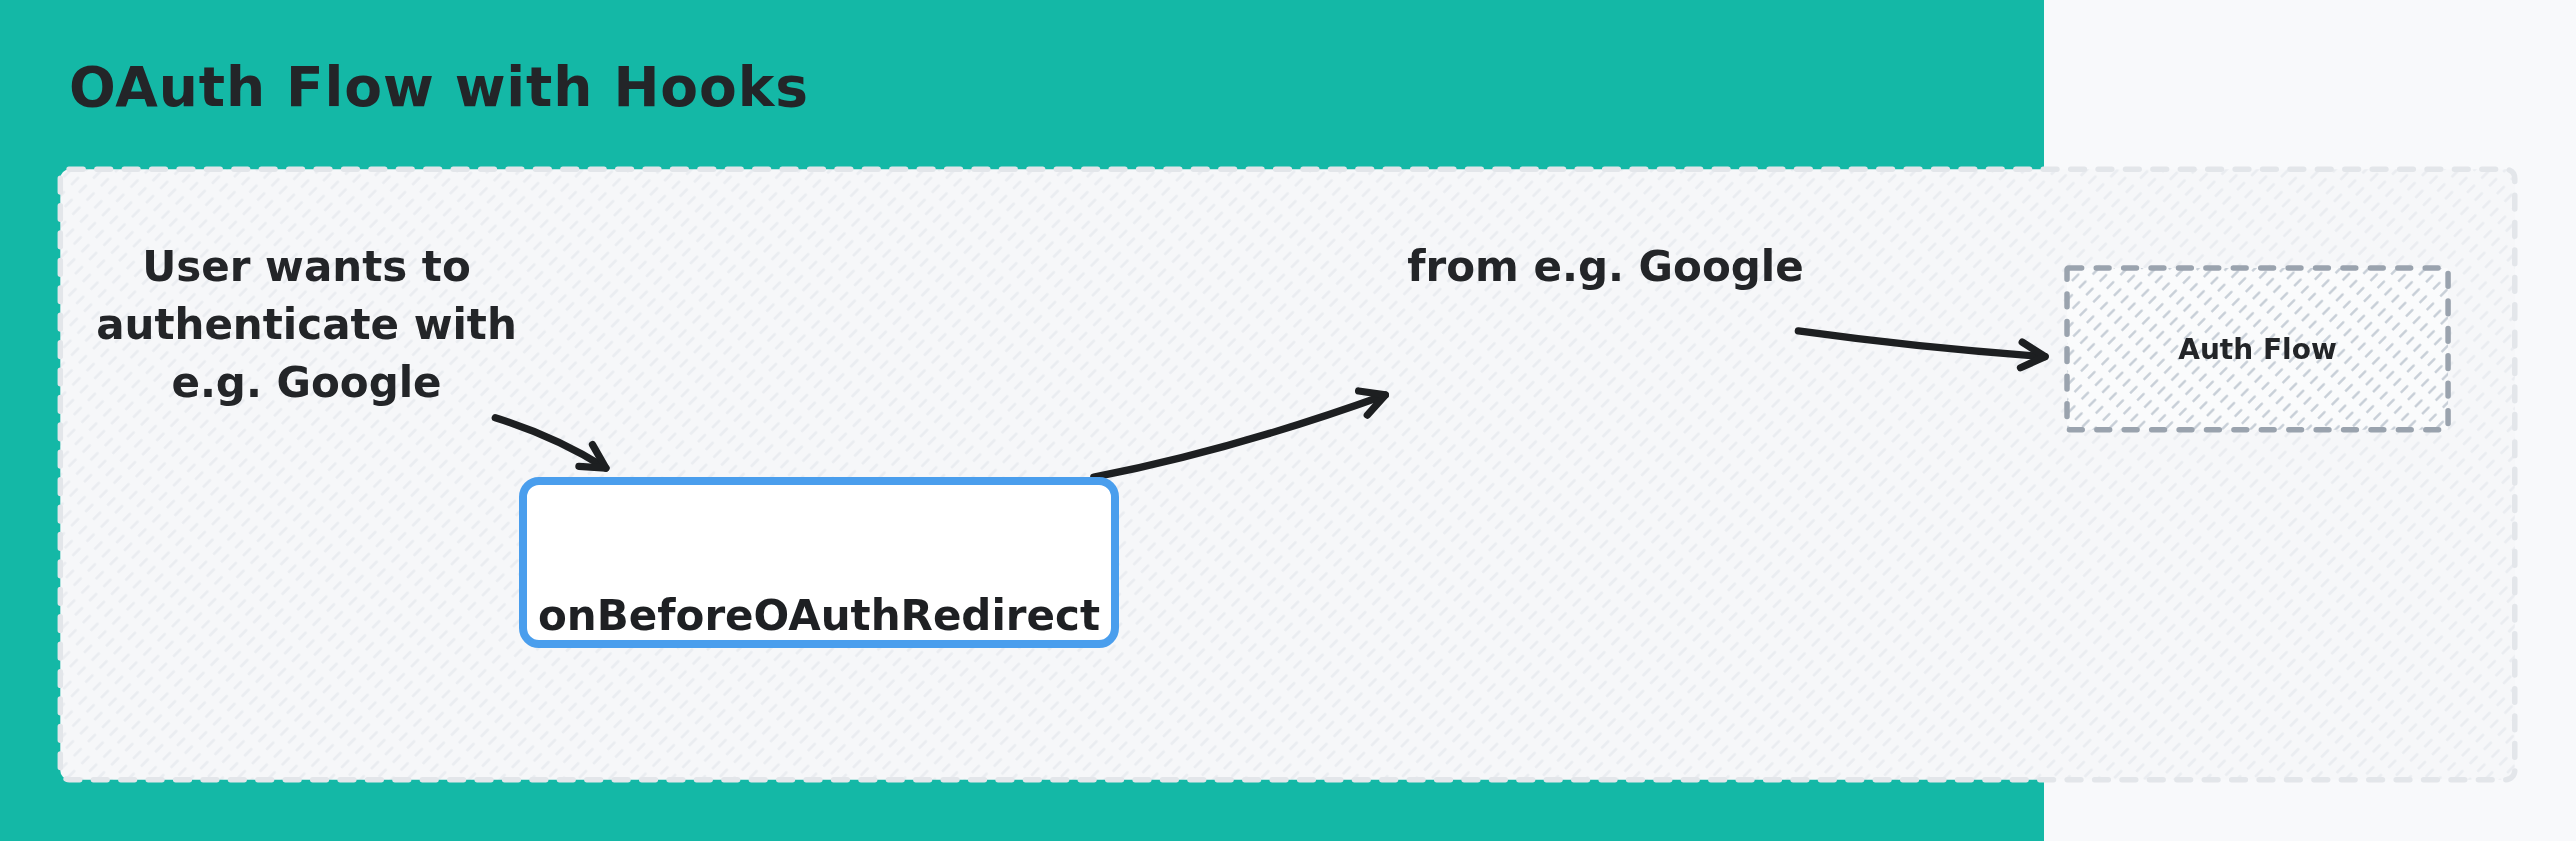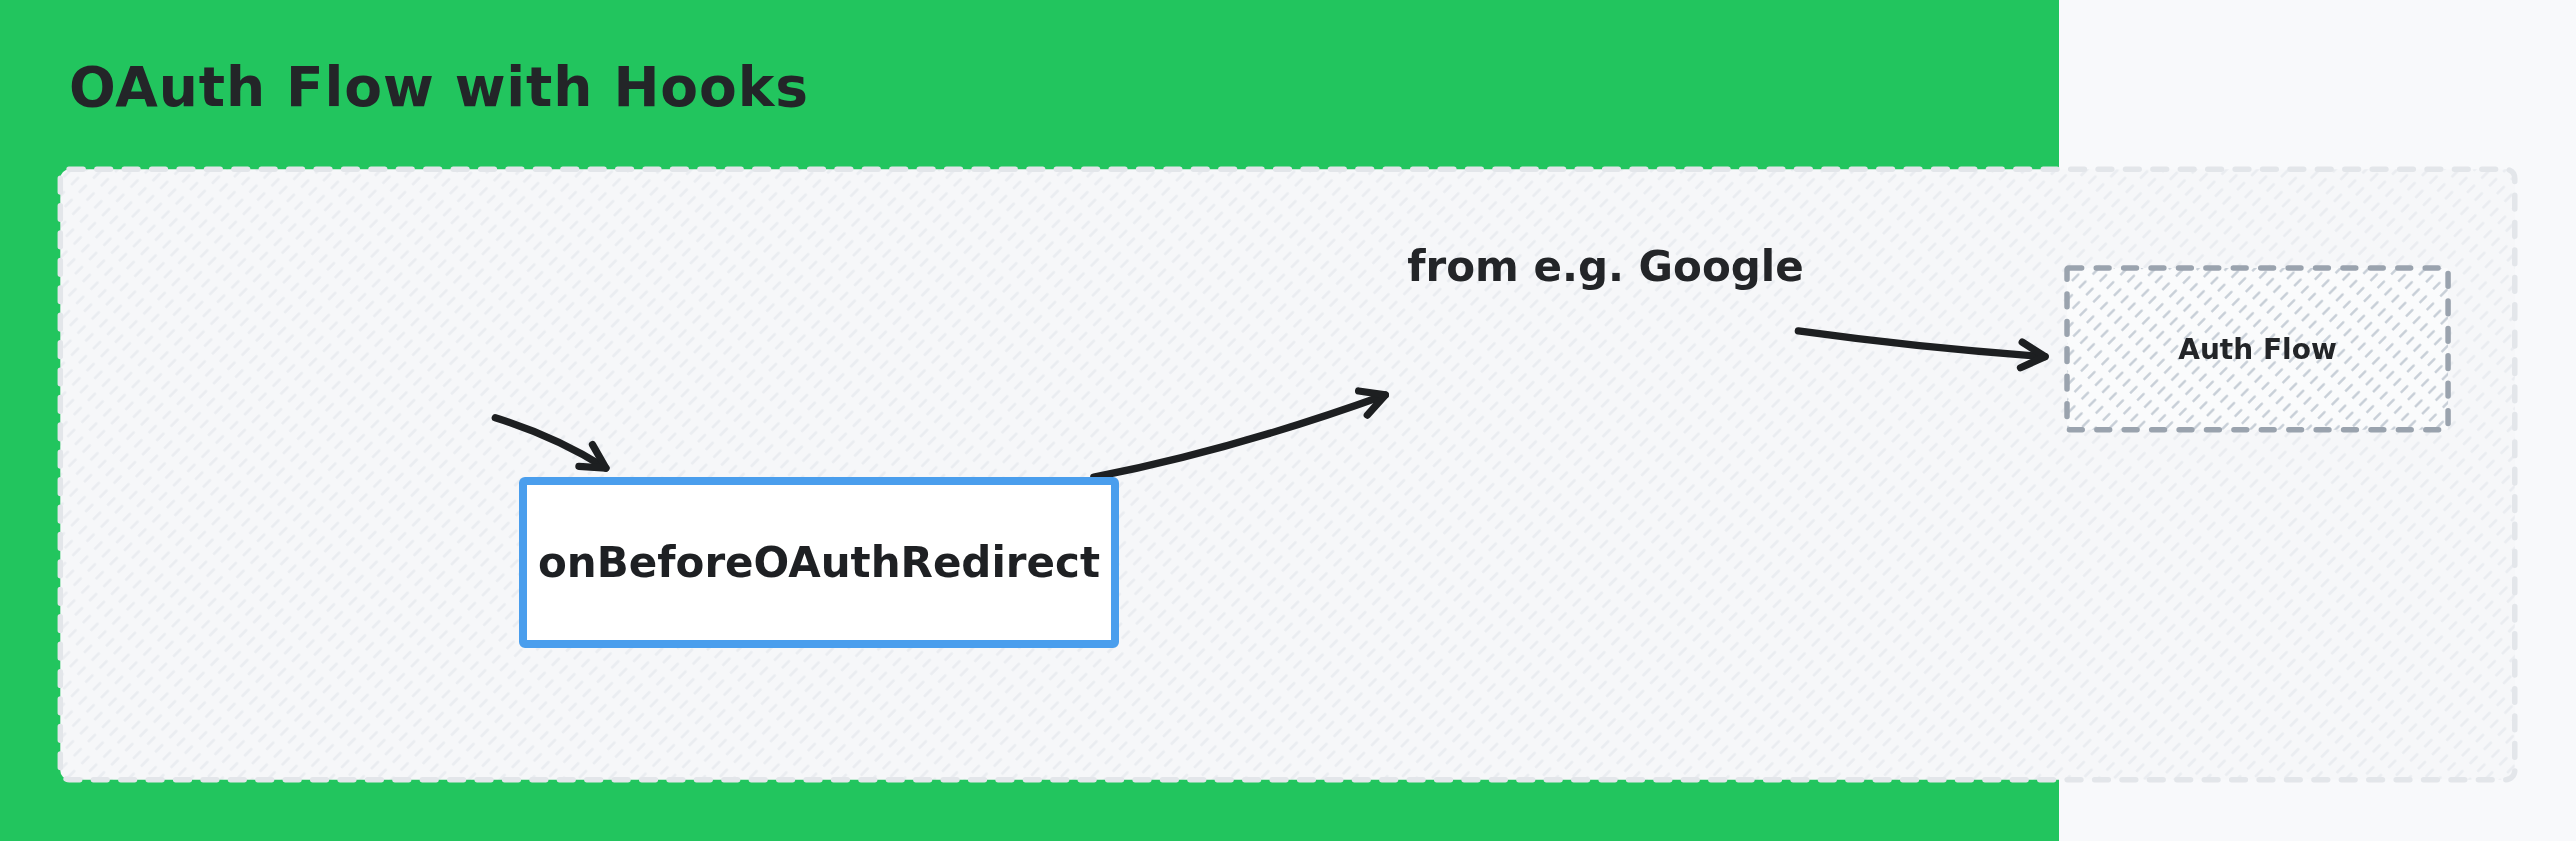--- a/index.html
+++ b/index.html
@@ -8,22 +8,21 @@
     background: #f8f9fb;
     width: 2576px;
     height: 842px;
     overflow: hidden;
     font-family: "DejaVu Sans", "Liberation Sans", sans-serif;
   }
   .canvas {
     position: relative;
     width: 2044px;
     height: 842px;
-    background: #22c55e;
-    padding-left: 15px;
+    background: #14b8a6;
   }
   .svg-layer {
     position: absolute;
     left: 0; top: 0;
     width: 2576px;
     height: 842px;
   }
   .diagram-title {
     position: absolute;
     left: 69px;
@@ -47,23 +46,23 @@
   .note-right { left: 1368px; top: 238px; width: 475px; }
   .hook-node {
     position: absolute;
     left: 519px;
     top: 477px;
     width: 600px;
     height: 171px;
     box-sizing: border-box;
     background: #ffffff;
     border: 8.2px solid #4a9eed;
-    border-radius: 6px;
+    border-radius: 20px;
     display: flex;
-    align-items: center;
+    align-items: flex-end;
     justify-content: center;
   }
   .hook-node-label {
     font-size: 42px;
     font-weight: 700;
     color: #1e2023;
     white-space: nowrap;
   }
   .auth-flow-label-wrap {
     position: absolute;
@@ -106,20 +105,25 @@
 
     <rect x="2262" y="293" width="417" height="177" rx="2" fill="url(#hatch-dense)" stroke="#9aa3ae" stroke-width="6" stroke-dasharray="14 16" stroke-linecap="round"></rect>
 
     <path d="M 542 457 Q 607 477 663 512" fill="none" stroke="#1d1f21" stroke-width="8" stroke-linecap="round" marker-end="url(#ah)"></path>
     <path d="M 1197 522 Q 1350 492 1516 432" fill="none" stroke="#1d1f21" stroke-width="8" stroke-linecap="round" marker-end="url(#ah)"></path>
     <path d="M 1968 362 Q 2105 381 2238 390" fill="none" stroke="#1d1f21" stroke-width="8" stroke-linecap="round" marker-end="url(#ah)"></path>
   </svg>
 
   <div class="diagram-title">OAuth Flow with Hooks</div>
 
+  <div class="note note-left">
+    <div>User wants to</div>
+    <div>authenticate with</div>
+    <div>e.g. Google</div>
+  </div>
 
   <div class="note note-right">
     <div>from e.g. Google</div>
   </div>
 
   <div class="hook-node">
     <span class="hook-node-label">onBeforeOAuthRedirect</span>
   </div>
 
   <div class="auth-flow-label-wrap">

